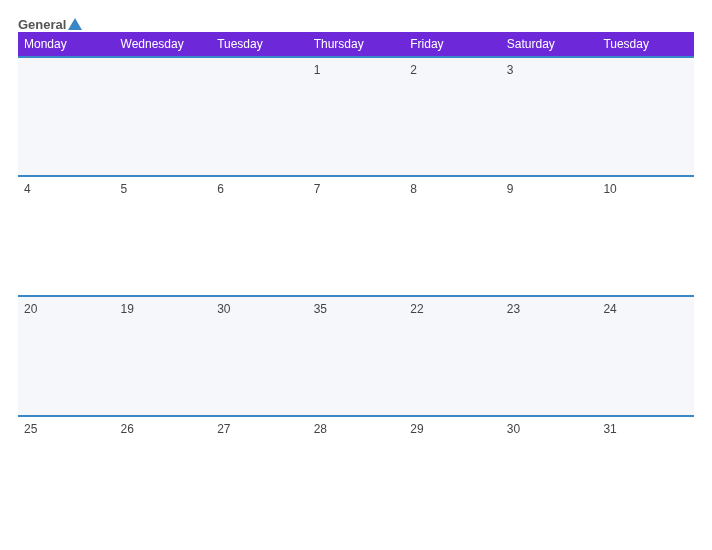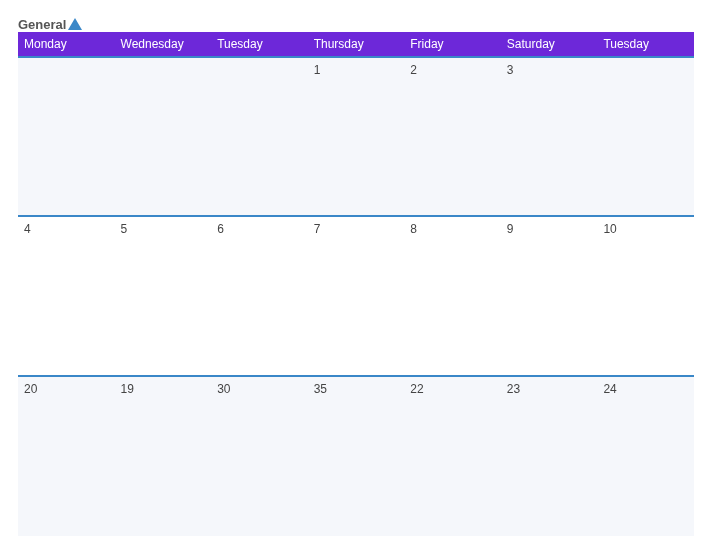--- a/index.html
+++ b/index.html
@@ -162,15 +162,24 @@
         </tr>
         <tr>
           <td><span class="day-num">20</span></td>
           <td><span class="day-num">19</span></td>
           <td><span class="day-num">30</span></td>
           <td><span class="day-num">35</span></td>
           <td><span class="day-num">22</span></td>
           <td><span class="day-num">23</span></td>
           <td><span class="day-num">24</span></td>
         </tr>
+        <tr>
+          <td><span class="day-num">25</span></td>
+          <td><span class="day-num">26</span></td>
+          <td><span class="day-num">27</span></td>
+          <td><span class="day-num">28</span></td>
+          <td><span class="day-num">29</span></td>
+          <td><span class="day-num">30</span></td>
+          <td><span class="day-num">31</span></td>
+        </tr>
       </tbody>
   </table>
 </div>
 
 </body></html>

